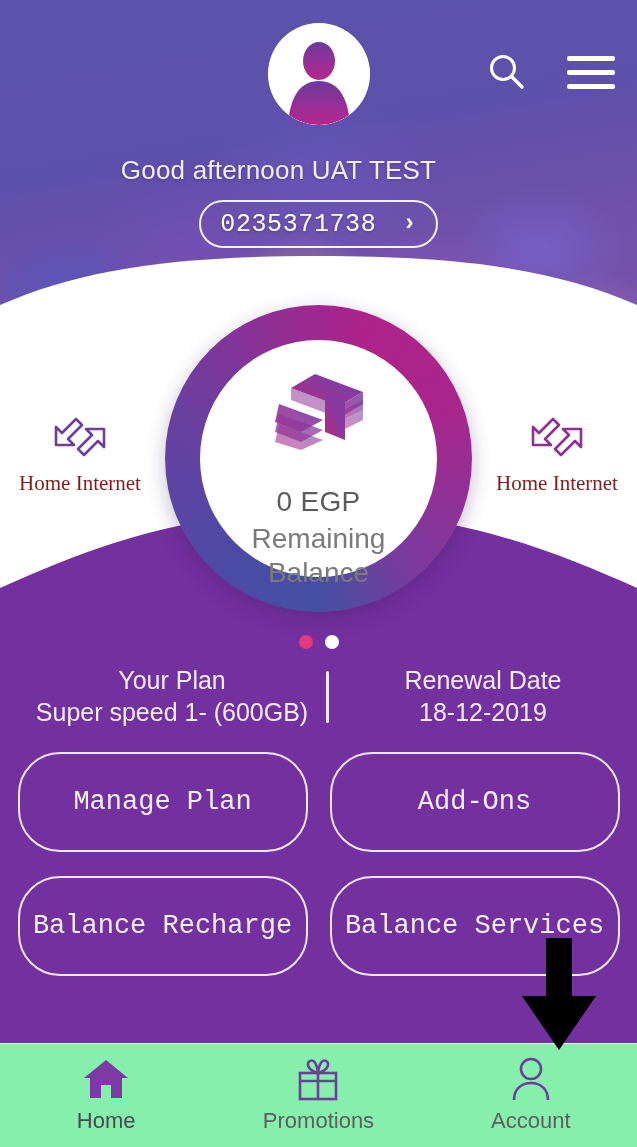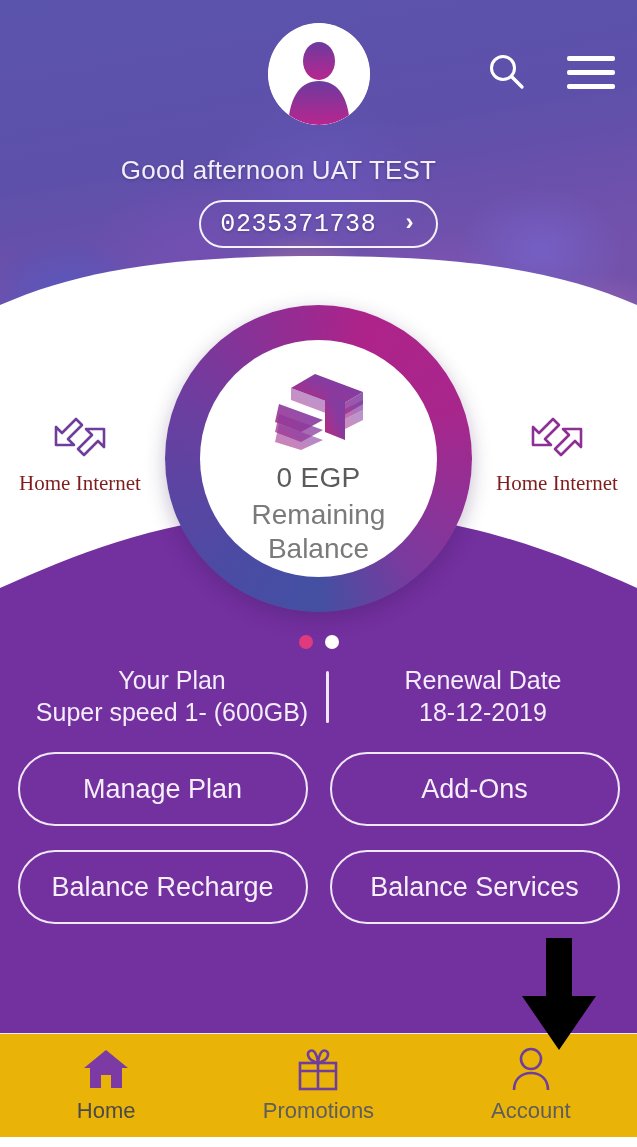--- a/index.html
+++ b/index.html
@@ -117,21 +117,21 @@
   .ring-inner{
     position:absolute; left:35px; top:35px;
     width:237px; height:237px; border-radius:50%;
     background:#ffffff;
     display:flex; flex-direction:column;
     align-items:center; justify-content:flex-start;
     padding-top:32px;
   }
   .money-icon{ line-height:0; margin-bottom:12px; }
   .bal-amount{
-    font-size:28px; color:#5b5b5b; font-weight:400; letter-spacing:.3px;
+    font-size:28px; color:#5b5b5b; font-weight:400; letter-spacing:.3px;margin-top:24px;
   }
   .bal-label{
     font-size:28px; color:#7a7a7a; line-height:1.22; text-align:center;
     margin-top:4px;
   }
 
   
   .side{
     position:absolute; top:415px; width:170px; z-index:22;
     display:flex; flex-direction:column; align-items:center; gap:8px;
@@ -163,46 +163,46 @@
     width:3px; height:52px; background:#efe6f7; border-radius:2px;
   }
 
   
   .btn-grid{
     position:absolute; left:0; top:752px; width:637px; z-index:30;
     display:flex; flex-wrap:wrap; justify-content:center;
     column-gap:22px; row-gap:24px; padding:0 14px;
   }
   .pill-btn{
-    width:290px; height:74px;
+    width:290px; height:100px;
     border:2px solid #f0e7f8; border-radius:42px;
     background:transparent;
     color:#f5eefb; font-size:27px;
-    font-family:Liberation Sans, sans-serif;
+    font-family:Liberation Mono, monospace;
     display:flex; align-items:center; justify-content:center;
     cursor:pointer;
   }
 
   
   .refresh{
     position:absolute; left:0; top:990px; width:637px;
     display:flex; align-items:center; justify-content:center; gap:12px;
     color:#efe5f8; font-size:23px; z-index:30; cursor:pointer;
   }
 
   
   .arrow-anno{
     position:absolute; left:516px; top:938px;
     z-index:60; line-height:0; pointer-events:none;
   }
 
   
   .bottom-nav{
-    position:absolute; left:0; bottom:10px; width:637px; height:104px;
-    background:#eab308;
+    position:absolute; left:0; bottom:0; width:637px; height:104px;
+    background:#86efac;
     border-top:1px solid #ececec;
     display:flex; align-items:center; z-index:50;
   }
   .nav-item{
     flex:1; display:flex; flex-direction:column;
     align-items:center; justify-content:center; gap:7px;
     cursor:pointer; height:100%;
   }
   .nav-item .nlbl{ font-size:22px; color:#5e5e5e; }
   .nav-item.active .nlbl{ color:#4a4a4a; }

